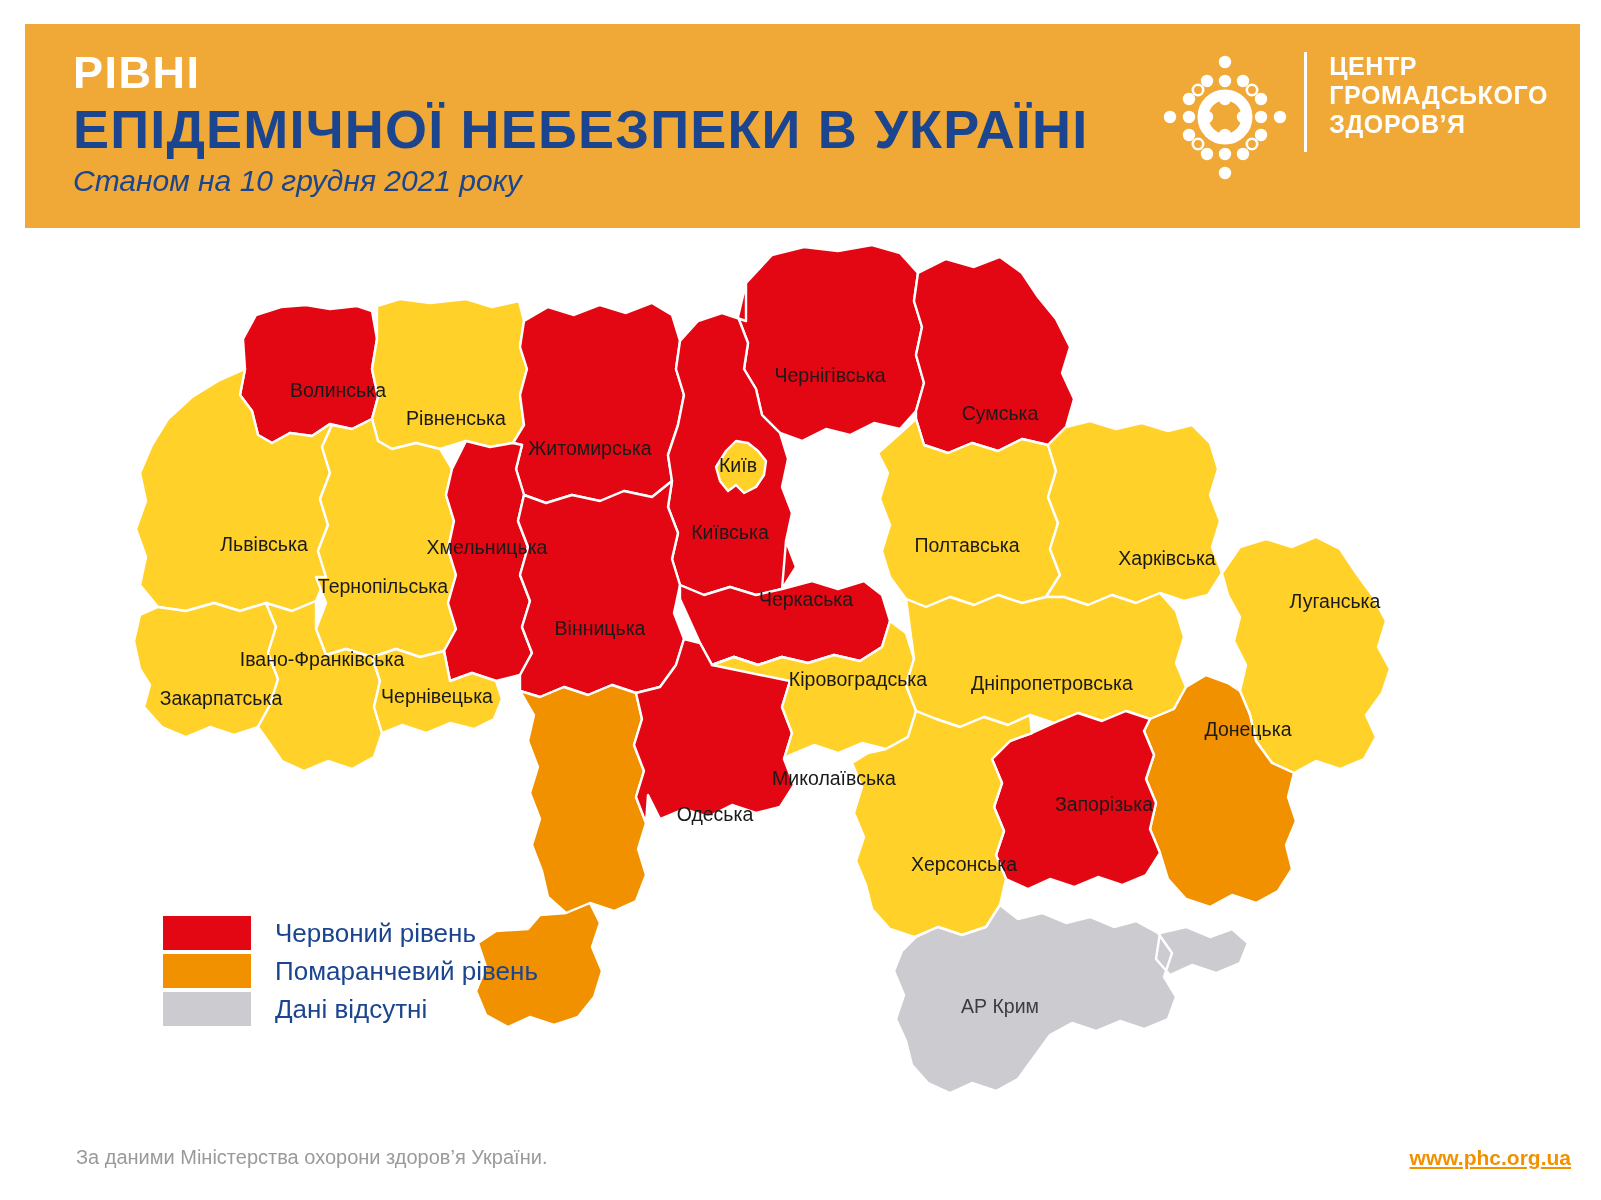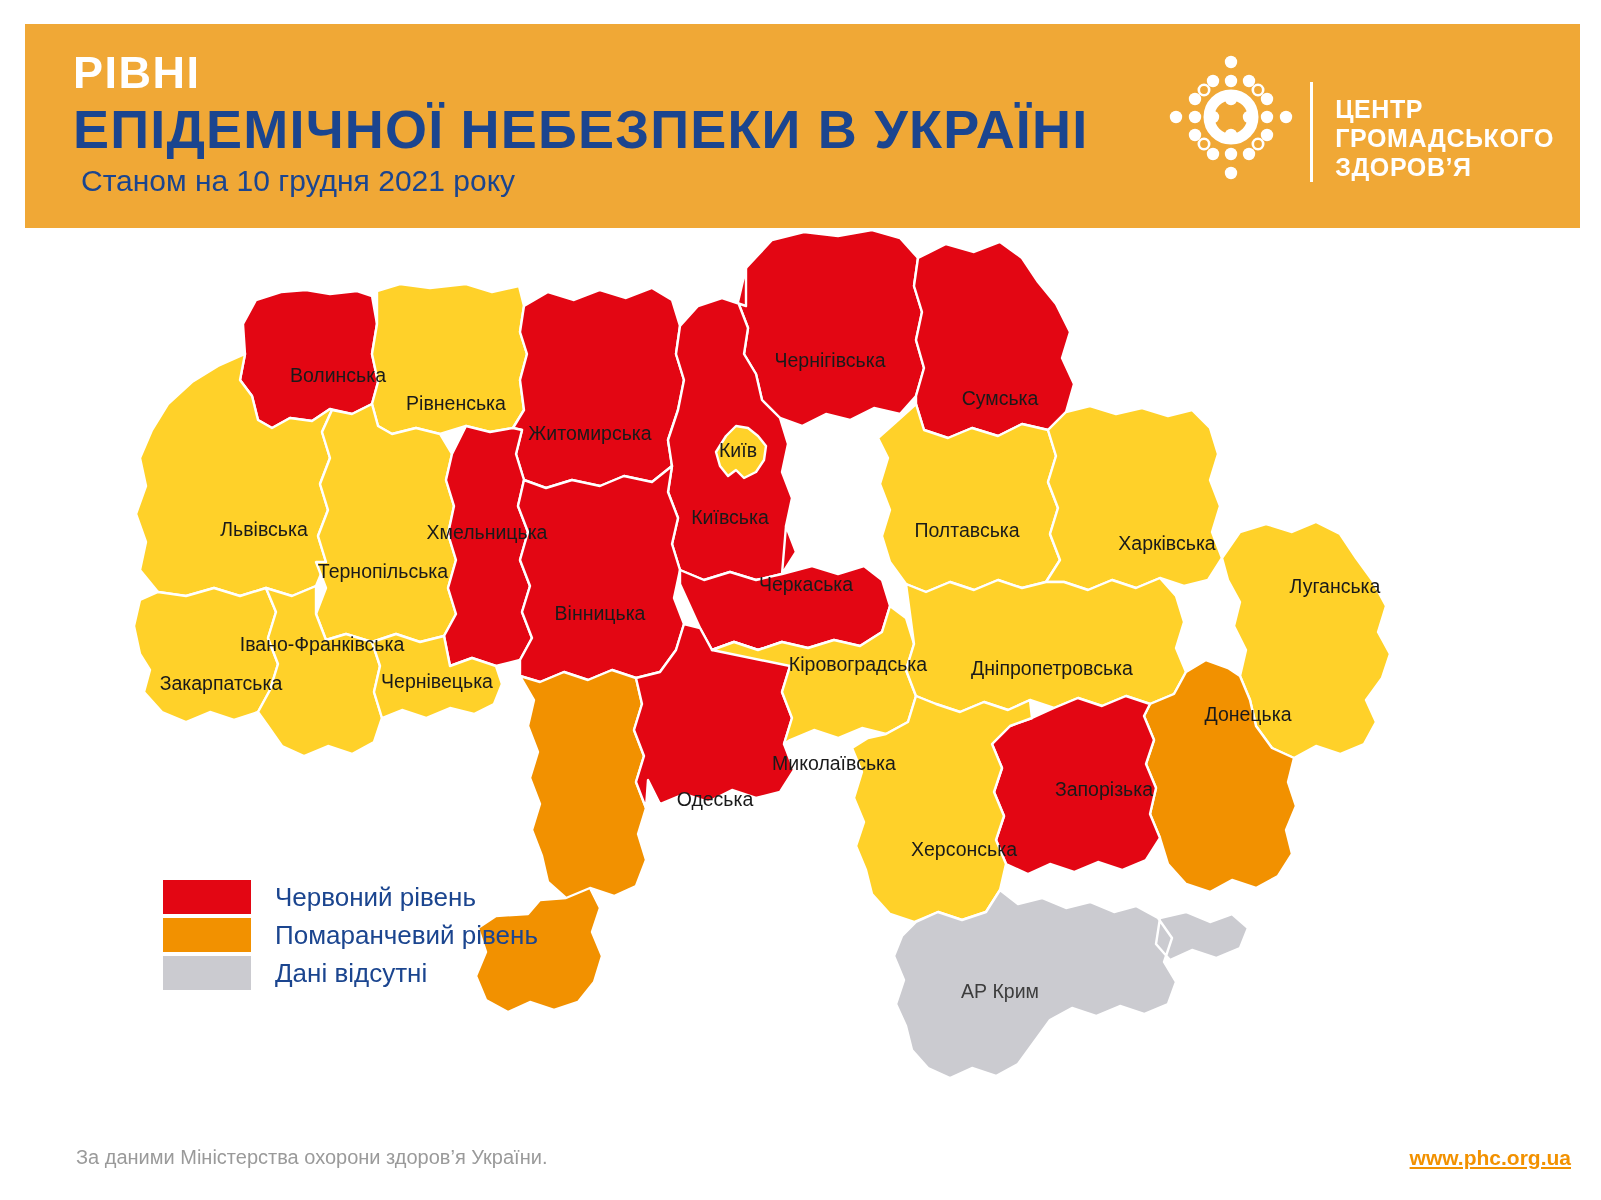--- a/index.html
+++ b/index.html
@@ -21,54 +21,55 @@
   }
   .title-line1{
     font-size:45px;font-weight:bold;color:#ffffff;
     letter-spacing:1.5px;line-height:1.02;margin:0;
   }
   .title-line2{
     font-size:54px;font-weight:bold;color:#1B458F;
     letter-spacing:1.2px;line-height:1.08;margin:4px 0 0 0;
   }
   .subtitle{
-    font-size:30px;color:#1B458F;margin:6px 0 0 8px;line-height:1.1;
+    font-size:30px;color:#1B458F;margin:6px 0 0 0;line-height:1.1;
     font-weight:normal;
+    font-style:italic;
   }
 
   
   .logo-wrap{
-    position:absolute;right:26px;top:28px;
-    display:flex;align-items:flex-end;height:130px;
+    position:absolute;right:32px;top:28px;
+    display:flex;align-items:flex-start;height:130px;
   }
   .logo-mark{width:130px;height:130px;flex:0 0 130px;}
   .logo-divider{
     width:3px;height:100px;background:#ffffff;margin:0 22px 0 14px;
     flex:0 0 3px;
   }
   .logo-text{
     color:#ffffff;font-size:25px;font-weight:bold;line-height:1.16;
     letter-spacing:0.6px;white-space:nowrap;
   }
 
   
   .map-area{
-    position:absolute;left:0;top:214px;width:1599px;height:915px;
+    position:absolute;left:0;top:229px;width:1599px;height:915px;
   }
   .map-svg{display:block;width:1601px;height:915px;}
   .region-label{
     font-family:"Liberation Sans","DejaVu Sans",sans-serif;
     font-size:19.5px;fill:#1a1a1a;text-anchor:middle;
     dominant-baseline:middle;
   }
   .region-label.crimea{fill:#3d3d3d;}
 
   
   .legend{
-    position:absolute;left:148px;top:878px;padding-left:15px;
+    position:absolute;left:148px;top:914px;padding-left:15px;
   }
   .legend-row{
     display:flex;align-items:center;height:38px;
   }
   .legend-swatch{
     width:88px;height:34px;flex:0 0 88px;margin-right:24px;
   }
   .legend-label{
     font-size:26px;color:#1B458F;line-height:1;white-space:nowrap;
   }

